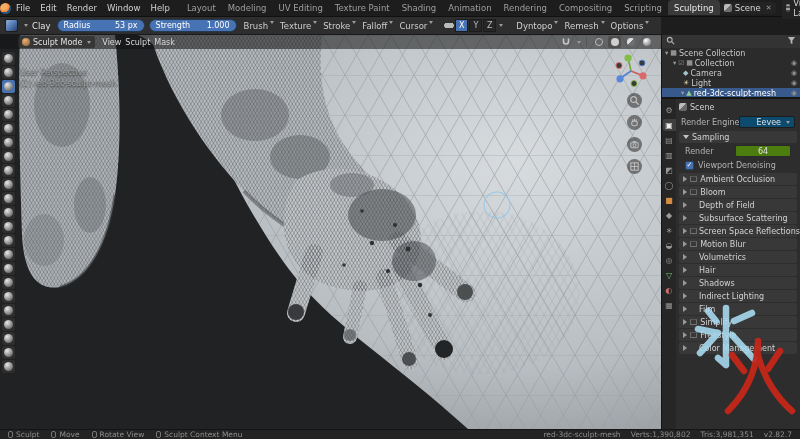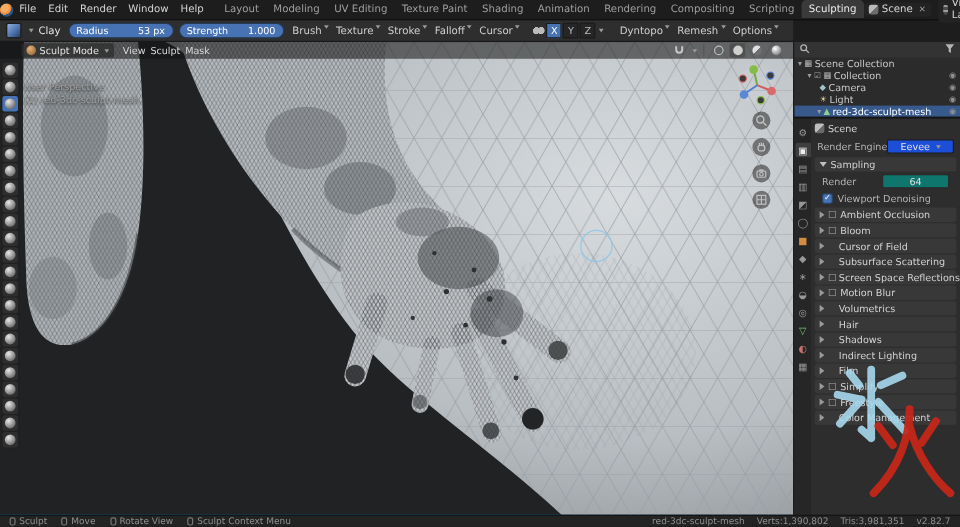--- a/index.html
+++ b/index.html
@@ -78,23 +78,23 @@
 .ptab{width:13px;height:12px;display:flex;align-items:center;justify-content:center;font-size:8px;color:#989898;border-radius:2px 0 0 2px}
 .ptab.active{background:#3f3f3f;color:#ededed}
 .ptab-obj{color:#d78b3f}
 .ptab-data{color:#6fbf6f}
 .ptab-mat{color:#c96f6f}
 .prop-main{flex:1;background:#2d2d2d;padding:2px 3px;display:flex;flex-direction:column;gap:2px;font-size:8px;overflow:hidden}
 .crumb{display:flex;align-items:center;gap:3px;height:12px;color:#d2d2d2}
 .crumb-ic{width:8px;height:8px;border-radius:2px;background:linear-gradient(135deg,#bdbdbd 50%,#6a6a6a 50%)}
 .engine-row{display:flex;align-items:center;justify-content:space-between;height:14px;padding:0 2px}
 .plabel{color:#b3b3b3;white-space:nowrap}
-.pfield{background:#1d4ed8;border:1px solid #1d1d1d;border-radius:2px;height:12px;display:flex;align-items:center;justify-content:center;gap:3px;padding:0 4px;color:#e0e0e0}
+.pfield{background:#0c4a6e;border:1px solid #1d1d1d;border-radius:2px;height:12px;display:flex;align-items:center;justify-content:flex-end;gap:3px;padding:0 4px;color:#e0e0e0}
 .pfield.drop{width:62px}
-.pfield.num{width:56px;justify-content:center;background:#0f766e;border-color:#2a2a2a}
+.pfield.num{width:56px;justify-content:center;background:#4d7c0f;border-color:#2a2a2a}
 .sec{height:12px;background:#383838;border-radius:2px;display:flex;align-items:center;gap:3px;padding:0 4px;color:#d2d2d2;white-space:nowrap}
 .sec-list{display:flex;flex-direction:column;gap:1px}
 .tri-d{display:inline-block;width:0;height:0;border-left:3px solid transparent;border-right:3px solid transparent;border-top:4px solid #c2c2c2}
 .tri-r{display:inline-block;width:0;height:0;border-top:3px solid transparent;border-bottom:3px solid transparent;border-left:4px solid #9a9a9a}
 .seccheck{font-size:8px;color:#a8a8a8;min-width:6px}
 .srow{display:flex;align-items:center;height:12px;padding:0 6px;gap:4px}
 .srow .pfield{margin-left:auto}
 .cbox{width:9px;height:9px;border-radius:2px;background:#4772b3;color:#fff;font-size:7px;display:flex;align-items:center;justify-content:center;border:1px solid #2a4469}
 
 .statusbar{flex:0 0 10px;height:10px;background:#232323;border-top:1px solid #151515;display:flex;align-items:center;font-size:7.5px;color:#8f8f8f;padding:0 8px;gap:12px;white-space:nowrap}
@@ -548,21 +548,21 @@
 
               <div class="sec">
                 <i class="tri-r"></i>
                 <span class="seccheck">☐</span>
                 <span>Bloom</span>
               </div>
 
               <div class="sec">
                 <i class="tri-r"></i>
                 <span class="seccheck"></span>
-                <span>Cursor of Field</span>
+                <span>Depth of Field</span>
               </div>
 
               <div class="sec">
                 <i class="tri-r"></i>
                 <span class="seccheck"></span>
                 <span>Subsurface Scattering</span>
               </div>
 
               <div class="sec">
                 <i class="tri-r"></i>

